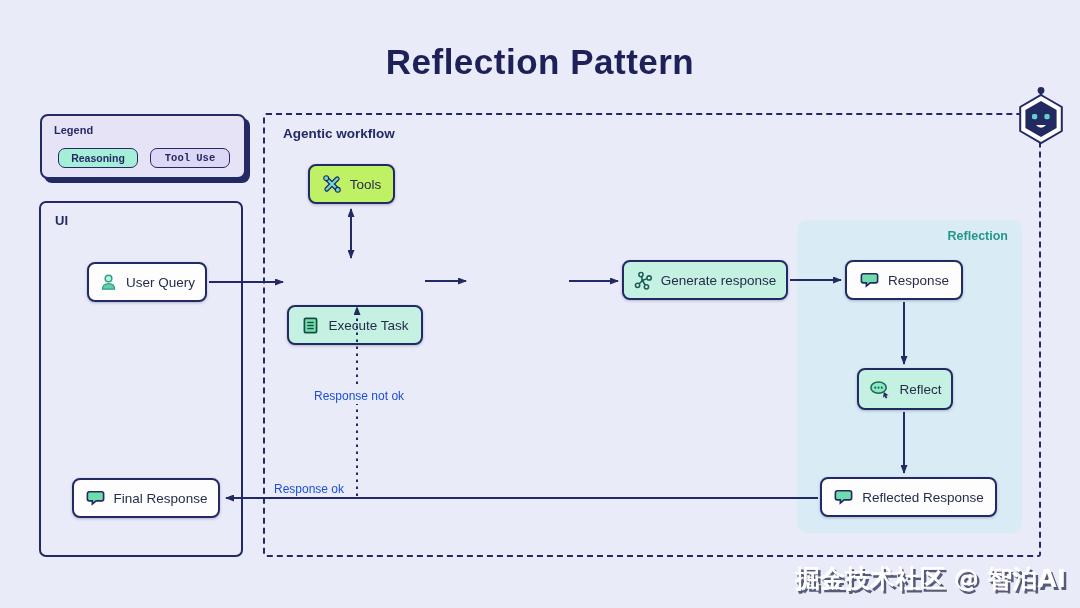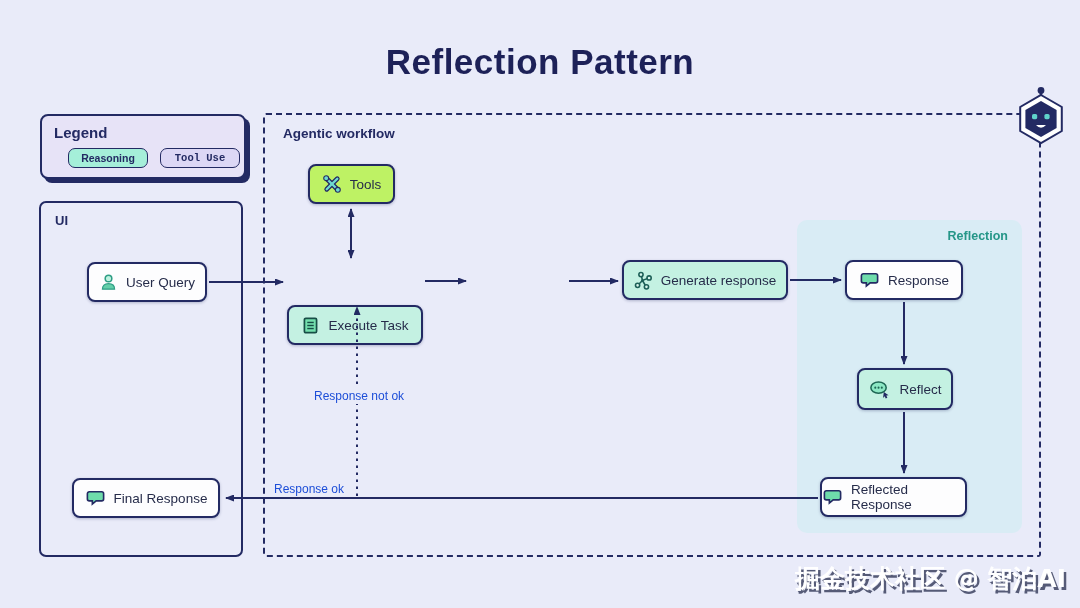--- a/index.html
+++ b/index.html
@@ -6,22 +6,22 @@
   body{font-family:"Liberation Sans","DejaVu Sans",sans-serif;}
   .canvas{position:relative;width:1080px;height:608px;background:#e9ebf9;overflow:hidden;}
 
   .page-title{position:absolute;left:0;top:42px;width:100%;text-align:center;
     font-size:35px;font-weight:800;color:#1d2158;letter-spacing:.5px;}
 
   
   .legend-box{position:absolute;left:40px;top:114px;width:202px;height:61px;
     background:#e7e3f7;border:2px solid #232a63;border-radius:8px;
     box-shadow:4px 4px 0 #232a63;}
-  .legend-title{position:absolute;left:12px;top:8px;font-size:15px;font-weight:700;color:#232a63;}
-  .legend-pills{position:absolute;left:26px;top:32px;display:flex;gap:12px;}
+  .legend-title{position:absolute;left:12px;top:8px;font-size:11px;font-weight:700;color:#232a63;}
+  .legend-pills{position:absolute;left:16px;top:32px;display:flex;gap:12px;}
   .pill{height:20px;min-width:80px;display:flex;align-items:center;justify-content:center;
     border:1.5px solid #232a63;border-radius:7px;font-size:10.5px;font-weight:700;color:#232a63;padding:0 8px;box-sizing:border-box;}
   .pill.mint{background:#a5efd9;}
   .pill.lav{background:#dcd7f5;font-family:Liberation Mono, monospace;}
 
   .ui-box{position:absolute;left:39px;top:201px;width:204px;height:356px;
     border:2px solid #232a63;border-radius:7px;box-sizing:border-box;}
   .ui-label{position:absolute;left:14px;top:10px;font-size:13px;font-weight:700;color:#232a63;}
 
   .workflow-box{position:absolute;left:263px;top:113px;width:778px;height:444px;
@@ -146,21 +146,21 @@
         <ellipse cx="11" cy="8.6" rx="8" ry="5.8" fill="#8ce8c4" stroke="#1d6653" stroke-width="1.6"></ellipse>
         <circle cx="7.6" cy="8.6" r="1.1" fill="#1d6653"></circle>
         <circle cx="11" cy="8.6" r="1.1" fill="#1d6653"></circle>
         <circle cx="14.4" cy="8.6" r="1.1" fill="#1d6653"></circle>
         <path d="M16.5 13 l5 3.4 l-2.4 .5 l1.1 2.3 l-1.7 .7 l-1.1 -2.3 l-1.7 1.7 z" fill="#232a63"></path>
       </svg>
     </span>
     <span>Reflect</span>
   </div>
 
-  <div class="node" style="left:820px;top:477px;width:147px;">
+  <div class="node" style="left:820px;top:477px;width:177px;">
     <span class="icon">
       <svg width="21" height="18" viewBox="0 0 22 18">
         <path d="M4.5 2.5 a2 2 0 0 0 -2 2 v5.5 a2 2 0 0 0 2 2 h3.2 v3.4 l4 -3.4 h5.8 a2 2 0 0 0 2 -2 v-5.5 a2 2 0 0 0 -2 -2 z" fill="#6edcab" stroke="#232a63" stroke-width="1.7"></path>
       </svg>
     </span>
     <span>Reflected Response</span>
   </div>
 
   <div class="node" style="left:72px;top:478px;width:148px;">
     <span class="icon">

